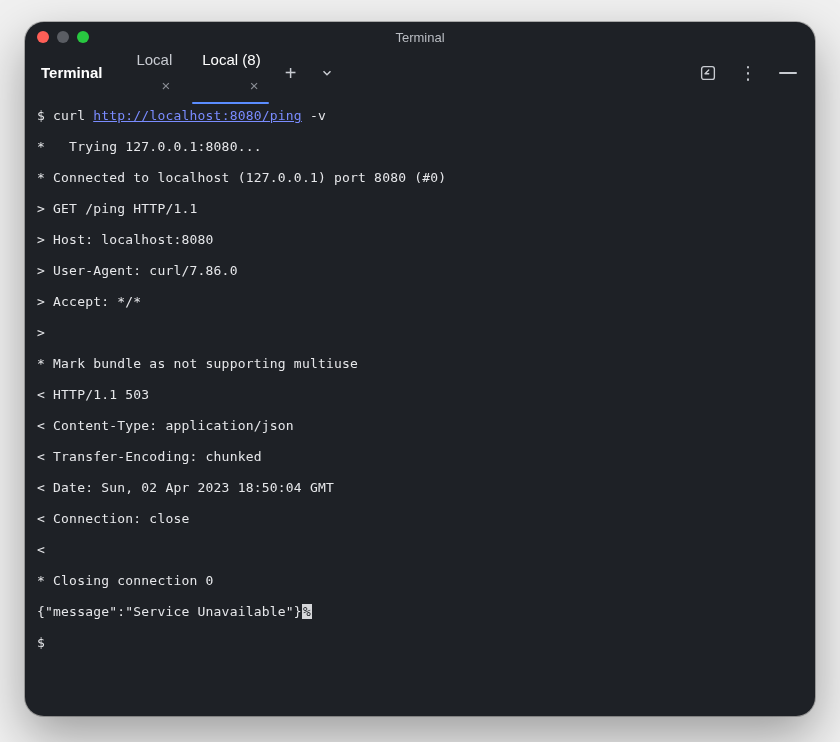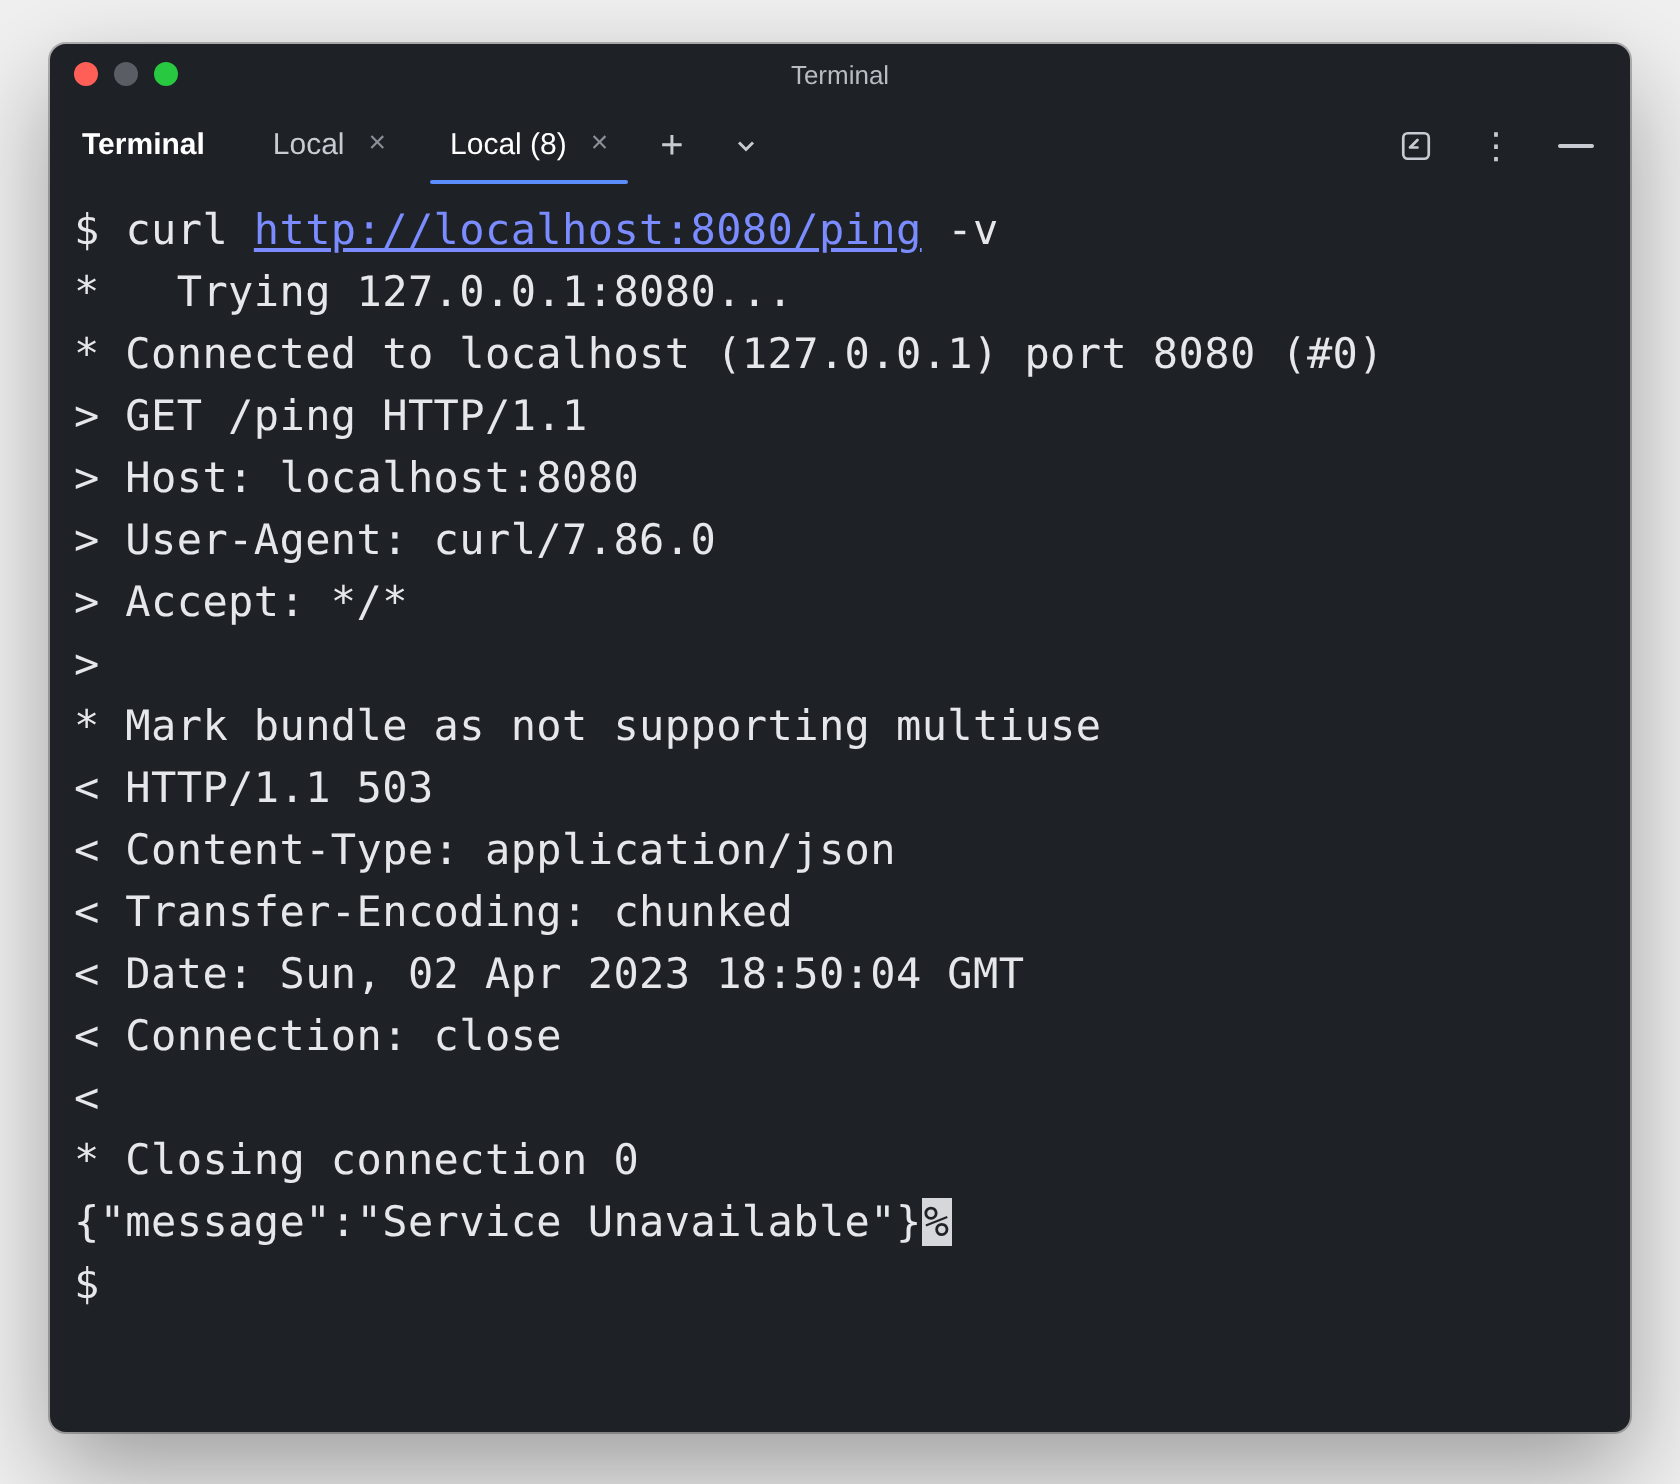--- a/index.html
+++ b/index.html
@@ -9,21 +9,21 @@
     align-items: flex-start;
     justify-content: center;
     font-family: ui-monospace, "SF Mono", Menlo, Monaco, Consolas, monospace;
     width: 840px;
     height: 742px;
   }
   .window {
     width: 790px;
     margin: 22px auto 0 auto;
     background: #1e2126;
-    border-radius: 8px;
+    border-radius: 19px;
     box-shadow: 0 20px 50px rgba(0,0,0,0.35), 0 0 0 1px rgba(0,0,0,0.25);
     overflow: hidden;
     display: flex;
     flex-direction: column;
     height: 694px;
   }
   
   .titlebar {
     height: 30px;
     display: flex;
@@ -59,27 +59,28 @@
     font-family: -apple-system, BlinkMacSystemFont, "Segoe UI", sans-serif;
   }
   .tab-fixed {
     color: #fff;
     font-weight: 600;
     font-size: 15px;
     padding: 8px 14px 10px 6px;
   }
   .tab {
     display: flex;
-    align-items: flex-start;
+    align-items: flex-end;
     gap: 10px;
     color: #c8cbd1;
     font-size: 15px;
     padding: 8px 10px 10px 16px;
     position: relative;
     cursor: pointer;
+    flex-direction: column;
   }
   .tab.active { color: #fff; }
   .tab.active::after {
     content: "";
     position: absolute;
     left: 6px; right: 2px; bottom: -1px;
     height: 2px;
     background: #5b8dff;
     border-radius: 2px;
   }
@@ -107,21 +108,21 @@
   }
   .right-controls .ctrl { cursor: pointer; display:flex; align-items:center; }
   .right-controls svg { width: 18px; height: 18px; display:block; }
   .right-controls .dots { font-size: 18px; line-height:1; letter-spacing: 0; }
   .right-controls .minus { width: 18px; height: 2px; background:#c8cbd1; border-radius:1px; }
   
   .term {
     flex: 1;
     padding: 6px 12px 12px 12px;
     color: #e6e7ea;
-    font-size: 21px;
+    font-size: 13px;
     line-height: 31px;
     white-space: pre;
     overflow: hidden;
     letter-spacing: 0.2px;
   }
   .term .link { color: #7a8cff; text-decoration: underline; }
   .term .invert {
     background: #d6d7da;
     color: #1e2126;
     padding: 0 1px;

